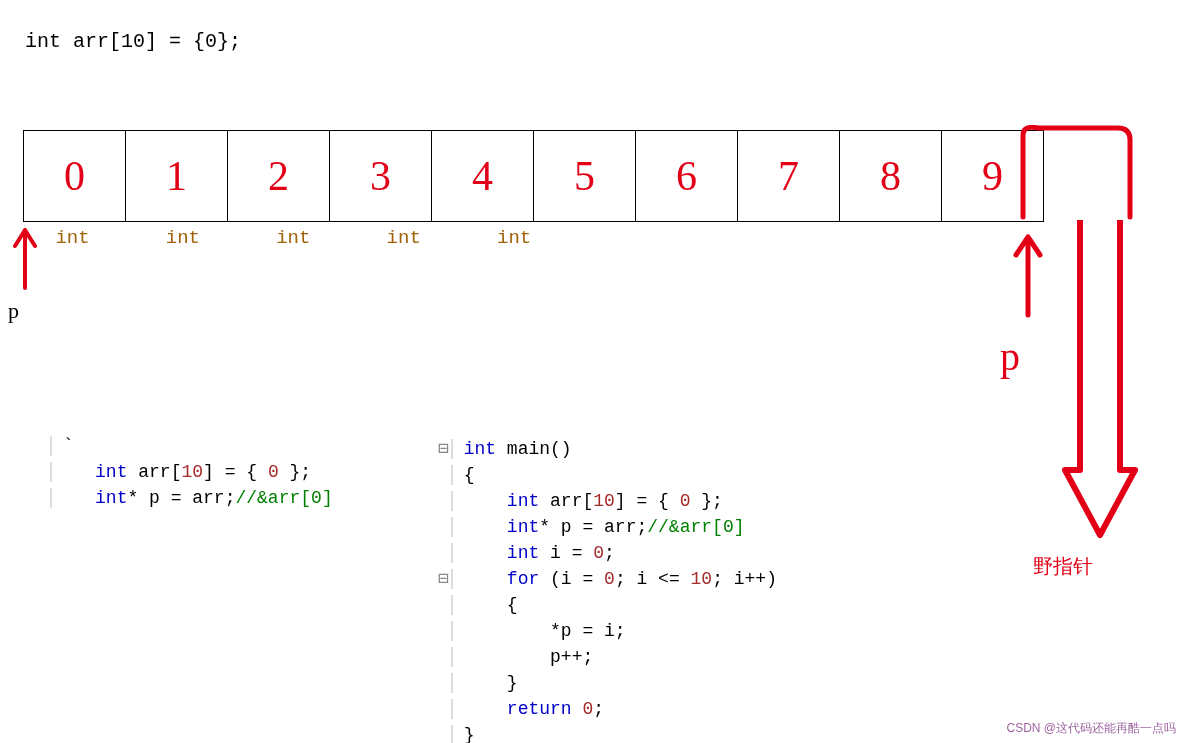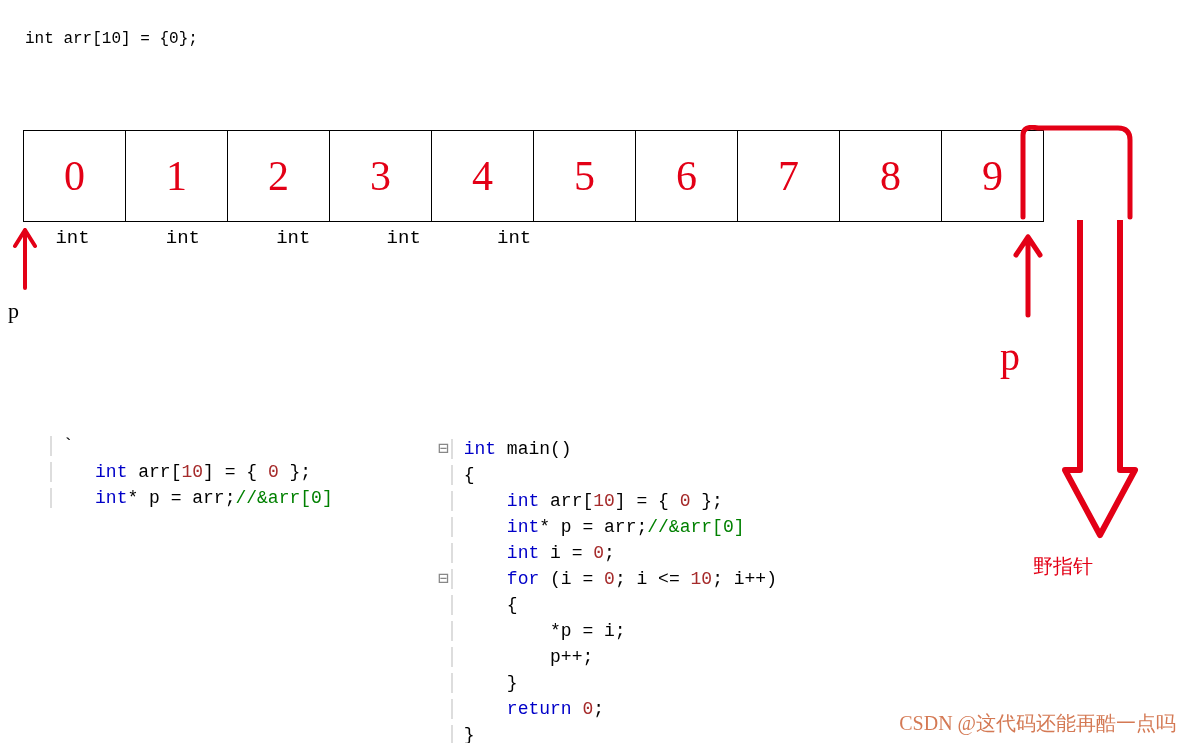--- a/index.html
+++ b/index.html
@@ -1,25 +1,25 @@
 <!DOCTYPE html>
 <html><head>
 <meta charset="utf-8">
 <style>
   html,body{margin:0;padding:0;width:1184px;height:743px;background:#fff;font-family:Consolas,"Courier New",monospace;position:relative;overflow:hidden}
-  .decl{position:absolute;left:25px;top:30px;font-size:16px;color:#000}
+  .decl{position:absolute;left:25px;top:30px;font-size:20px;color:#000}
   .arr-table{position:absolute;left:23px;top:130px;border-collapse:collapse}
   .arr-table td{border:1px solid #000;width:99px;height:88px;text-align:center;vertical-align:middle}
   .hand{font-family:"Comic Sans MS","Segoe Script",cursive;color:#e30016;font-size:42px;font-weight:400}
-  .lbls{position:absolute;left:23px;top:227px;font-size:19px;color:#000000}
+  .lbls{position:absolute;left:23px;top:227px;font-size:19px;color:#a16207}
   .lbls span{display:inline-block;text-align:center}
   .p-lbl{position:absolute;font-family:"Times New Roman",serif;font-size:22px;color:#000}
   .hand-p{position:absolute;font-family:"Comic Sans MS","Segoe Script",cursive;color:#e30016;font-size:40px}
   .wild{position:absolute;left:1033px;top:553px;color:#e30016;font-size:20px;font-family:Liberation Mono, monospace}
-  .wm{position:absolute;right:8px;bottom:6px;color:#c2410c;font-size:20px;font-family:Liberation Serif, serif;opacity:.7}
+  .wm{position:absolute;right:8px;bottom:6px;color:#701a75;font-size:12px;font-family:Liberation Sans, sans-serif;opacity:.7}
   .code-box{position:absolute;font-size:18px;line-height:26px;white-space:pre}
   .gut{color:#888;border-right:2px solid #ddd;padding-right:2px}
   .kw{color:#0000c8}
   .num{color:#a52a2a}
   .cm{color:#008000}
   svg.annot{position:absolute;pointer-events:none}
 </style>
 </head>
 <body>
 

